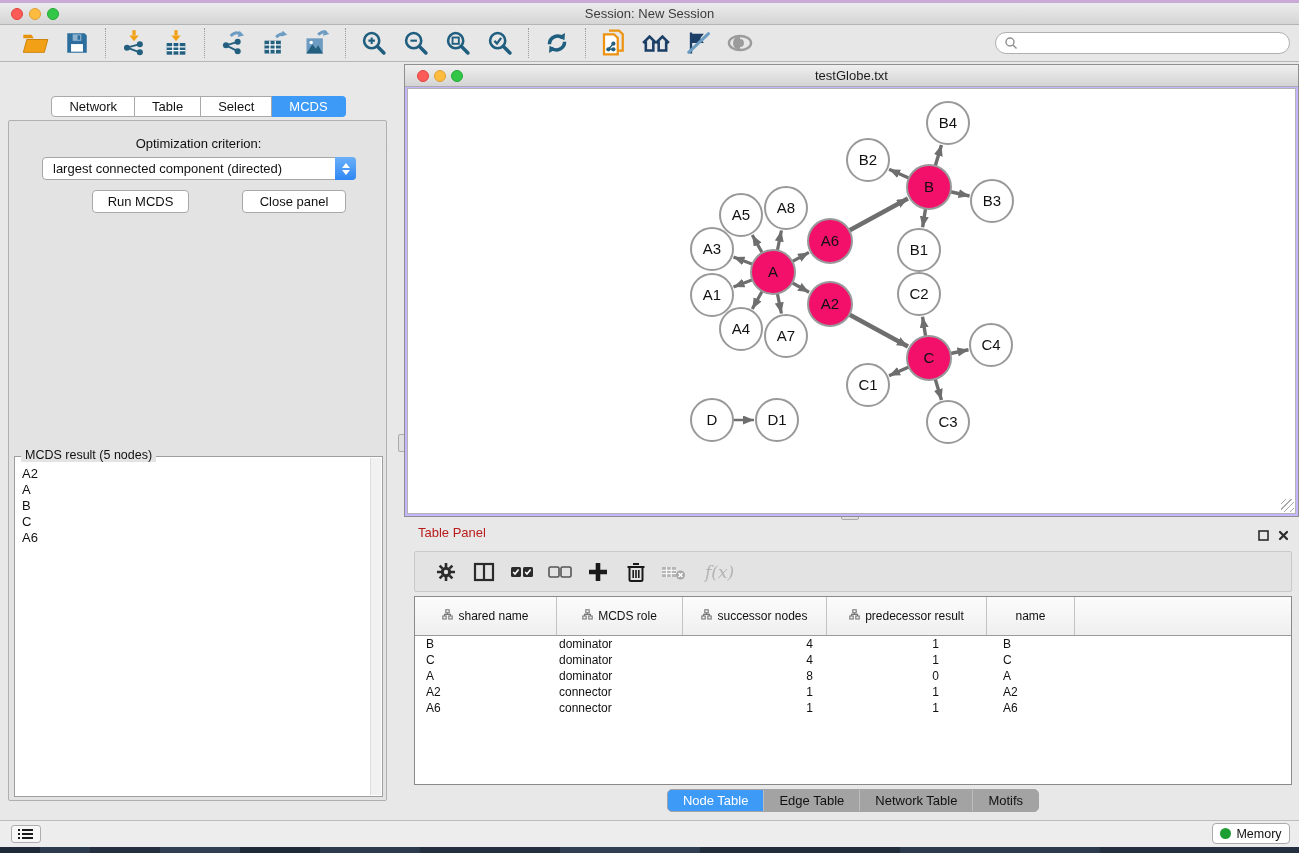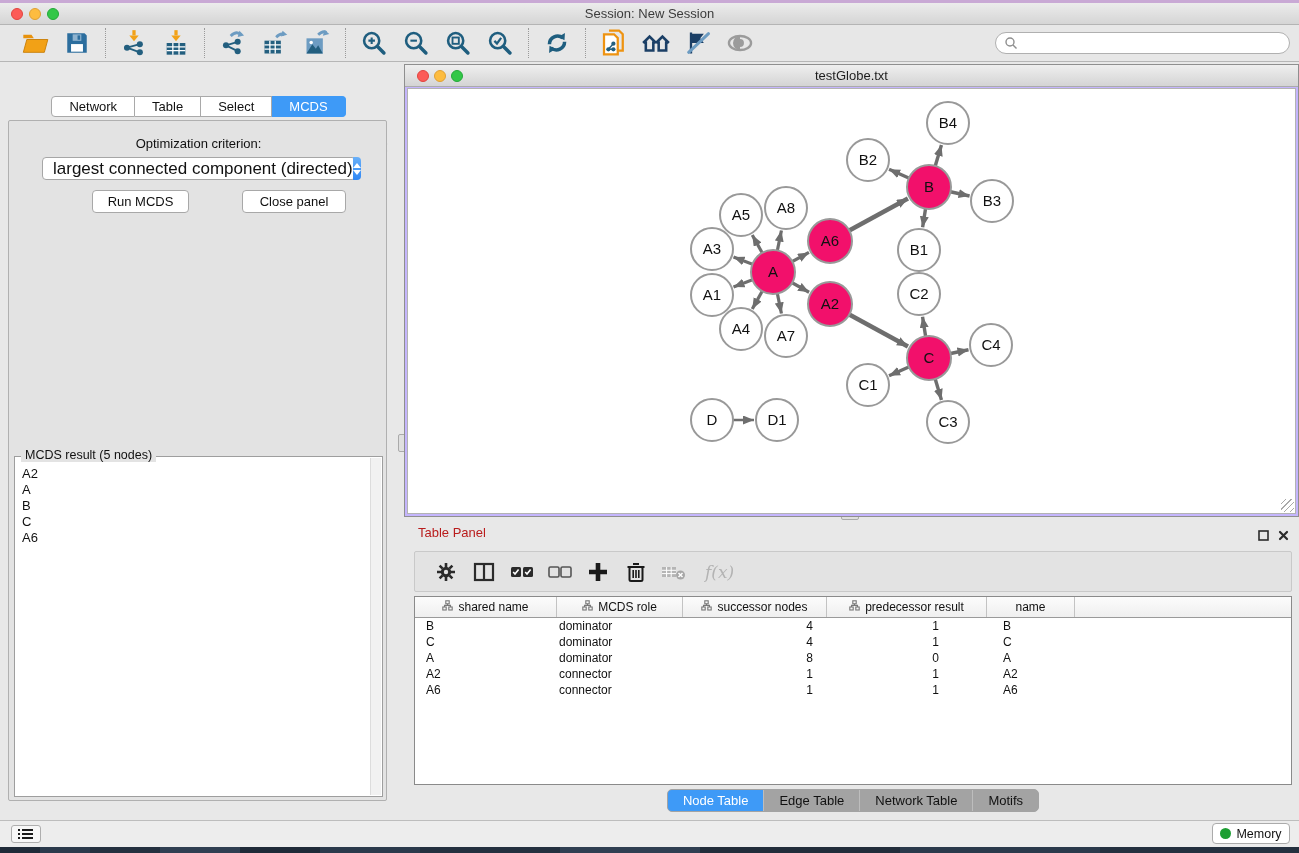--- a/index.html
+++ b/index.html
@@ -36,21 +36,21 @@
   .cp-tabs { left:0; top:96px; width:397px; display:flex; justify-content:center; }
   .tab { font-size:13px; padding:2px 17px; background:#fff; border:1px solid #a9a9a9; border-left:none; color:#111; }
   .tab:first-child { border-left:1px solid #a9a9a9; border-radius:4px 0 0 4px; }
   .tab:last-child { border-radius:0 4px 4px 0; }
   .tab.active { background:#3e9af7; border-color:#3e9af7; color:#fff; }
   .cp-body { left:8px; top:120px; width:379px; height:681px; background:#e3e3e3;
      border:1px solid #b0b0b0; border-radius:2px; }
   .opt-label { left:0; top:136px; width:397px; text-align:center; font-size:13px; color:#111; }
   .dropdown { left:42px; top:157px; width:314px; height:23px; background:#fff; border:1px solid #a6a6a6;
      border-radius:4px; display:flex; align-items:center; }
-  .dropdown .dd-text { flex:1; font-size:17px; padding-left:10px; color:#111; white-space:nowrap; }
+  .dropdown .dd-text { flex:1; font-size:13px; padding-left:10px; color:#111; white-space:nowrap; }
   .dd-stepper { width:21px; height:23px; margin-right:-1px; background:linear-gradient(#6ab0f8,#2f87f4);
      border-radius:0 4px 4px 0; display:flex; flex-direction:column; align-items:center; justify-content:center; gap:2px; }
   .dd-up { width:0; height:0; border-left:4px solid transparent; border-right:4px solid transparent; border-bottom:5px solid #fff; }
   .dd-down { width:0; height:0; border-left:4px solid transparent; border-right:4px solid transparent; border-top:5px solid #fff; }
   .btn { background:#fff; border:1px solid #a8a8a8; border-radius:4px; font-size:13px; color:#111;
      display:flex; align-items:center; justify-content:center; height:23px; }
   .run-btn { left:92px; top:190px; width:97px; }
   .closep-btn { left:202px; top:190px; width:104px;margin-left:40px; }
   .result-box { left:14px; top:456px; width:369px; height:341px; background:#fff; border:1px solid #9e9e9e; }
   .result-legend { position:absolute; top:-9px; left:6px; background:#e3e3e3; padding:0 4px; font-size:12.5px; color:#111; }
@@ -69,21 +69,21 @@
   .net-canvas { position:absolute; left:2px; right:2px; top:23px; bottom:2px; background:#fff; border:1px solid #b3b3b3; }
   .resize-grip { position:absolute; right:1px; bottom:1px; width:13px; height:13px;
      background:repeating-linear-gradient(135deg, transparent 0 3px, #a9a9a9 3px 4px); }
 
   
   .tp-header-title { left:418px; top:525px; font-size:13px; color:#b91c1c; }
   .tp-toolbar { left:414px; top:551px; width:878px; height:41px; background:#e3e3e3;
      border:1px solid #c9c9c9; border-radius:2px; display:flex; align-items:center; padding-left:12px; }
   .tp-icon { width:26px; height:26px; margin:0 6px; display:flex; align-items:center; justify-content:center; }
   .data-table { left:414px; top:596px; width:878px; height:189px; background:#fff; border:1px solid #8a8a8a; }
-  .dt-header { display:flex; height:21px; background:linear-gradient(#fcfcfc,#efefef); border-bottom:1px solid #9a9a9a; }
+  .dt-header { display:flex; height:39px; background:linear-gradient(#fcfcfc,#efefef); border-bottom:1px solid #9a9a9a; }
   .dt-hcell { display:flex; align-items:center; justify-content:center; gap:5px; font-size:12px; color:#111;
      border-right:1px solid #c3c3c3; height:100%; }
   .dt-row { display:flex; height:16px; }
   .dt-cell { font-size:12px; color:#111; line-height:16px; white-space:nowrap; overflow:hidden; }
   .bottom-tabs { left:414px; top:789px; width:878px; display:flex; justify-content:center; }
   .seg { display:inline-flex; border:1px solid #a3a3a3; border-radius:5px; overflow:hidden; background:#a3a3a3; }
   .seg .stab { font-size:13px; padding:3px 15px; color:#111; border-right:1px solid #bdbdbd; }
   .seg .stab:last-child { border-right:none; }
   .seg .stab.active { background:#3e9af7; color:#fff; }
 

